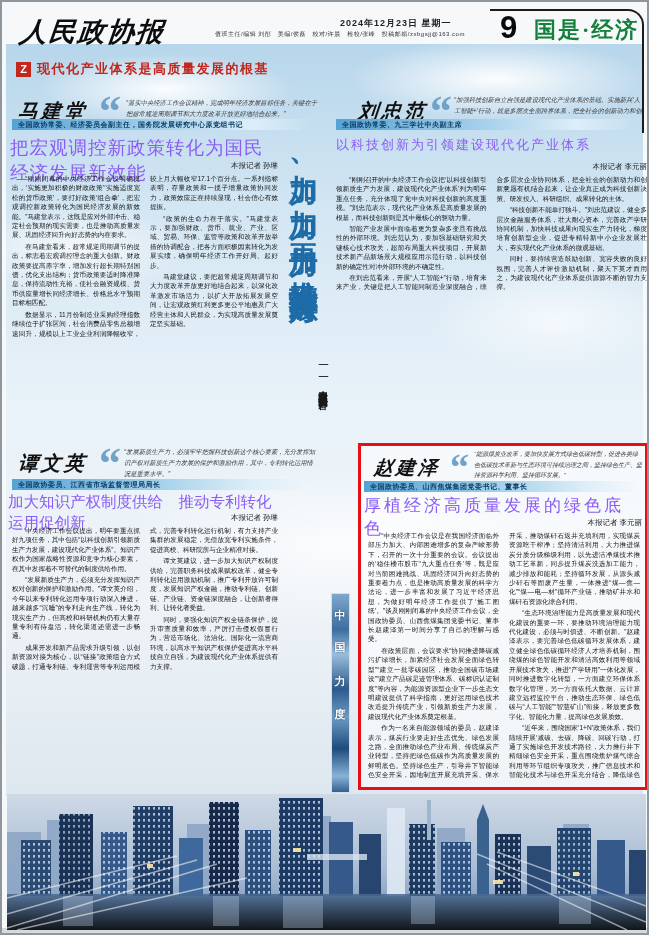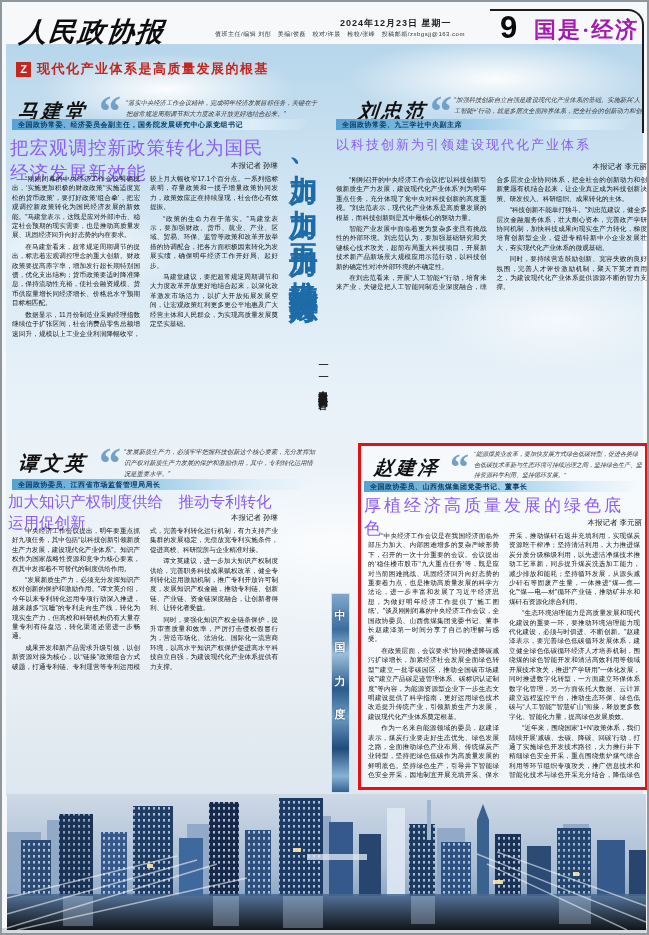--- a/index.html
+++ b/index.html
@@ -8,21 +8,21 @@
   
   .sky{position:absolute;left:4px;right:4px;top:42px;height:752px;
        background:linear-gradient(180deg,#b7d6eb 0%,#d3e6f3 22%,#e9f2f9 48%,#eef3f7 75%,#dde7ef 100%);}
   .cloud{position:absolute;background:radial-gradient(ellipse at center,rgba(255,255,255,.95),rgba(255,255,255,0) 70%);}
   
   .masthead{position:absolute;left:18px;top:12px;font-family:"Liberation Serif",serif;
             font-weight:900;font-style:italic;font-size:27px;color:#0d0d0d;letter-spacing:2px;transform:skewX(-6deg);}
   .dateline{position:absolute;left:338px;top:15px;font-size:9px;color:#222;font-weight:bold;letter-spacing:1px;}
   .infoline{position:absolute;left:213px;top:28px;font-size:6px;color:#333;letter-spacing:.5px;}
   .pagenum{position:absolute;left:498px;top:8px;font-size:31px;font-weight:bold;color:#0a0a0a;z-index:3;}
-  .section{position:absolute;left:532px;top:13px;font-size:22px;font-weight:900;color:#a21caf;letter-spacing:2px;z-index:3;
+  .section{position:absolute;left:532px;top:13px;font-size:22px;font-weight:900;color:#15803d;letter-spacing:2px;z-index:3;
            font-family:"Liberation Serif",serif;}
   .corner-rule{position:absolute;left:488px;top:7px;width:152px;height:122px;z-index:1;
                border-top:2px solid #1c1c1c;border-right:2px solid #1c1c1c;border-top-right-radius:16px;}
   
   .banner{position:absolute;left:14px;top:59px;height:16px;display:flex;align-items:center;z-index:2;}
   .banner .tag{width:15px;height:15px;background:#c3261d;color:#fff;font-weight:bold;font-size:11px;
                display:flex;align-items:center;justify-content:center;margin-right:6px;}
   .banner .txt{font-size:13px;font-weight:900;color:#c3261d;letter-spacing:1.5px;}
   
   .a-name{position:absolute;font-family:"Liberation Serif",serif;font-weight:900;font-style:italic;

